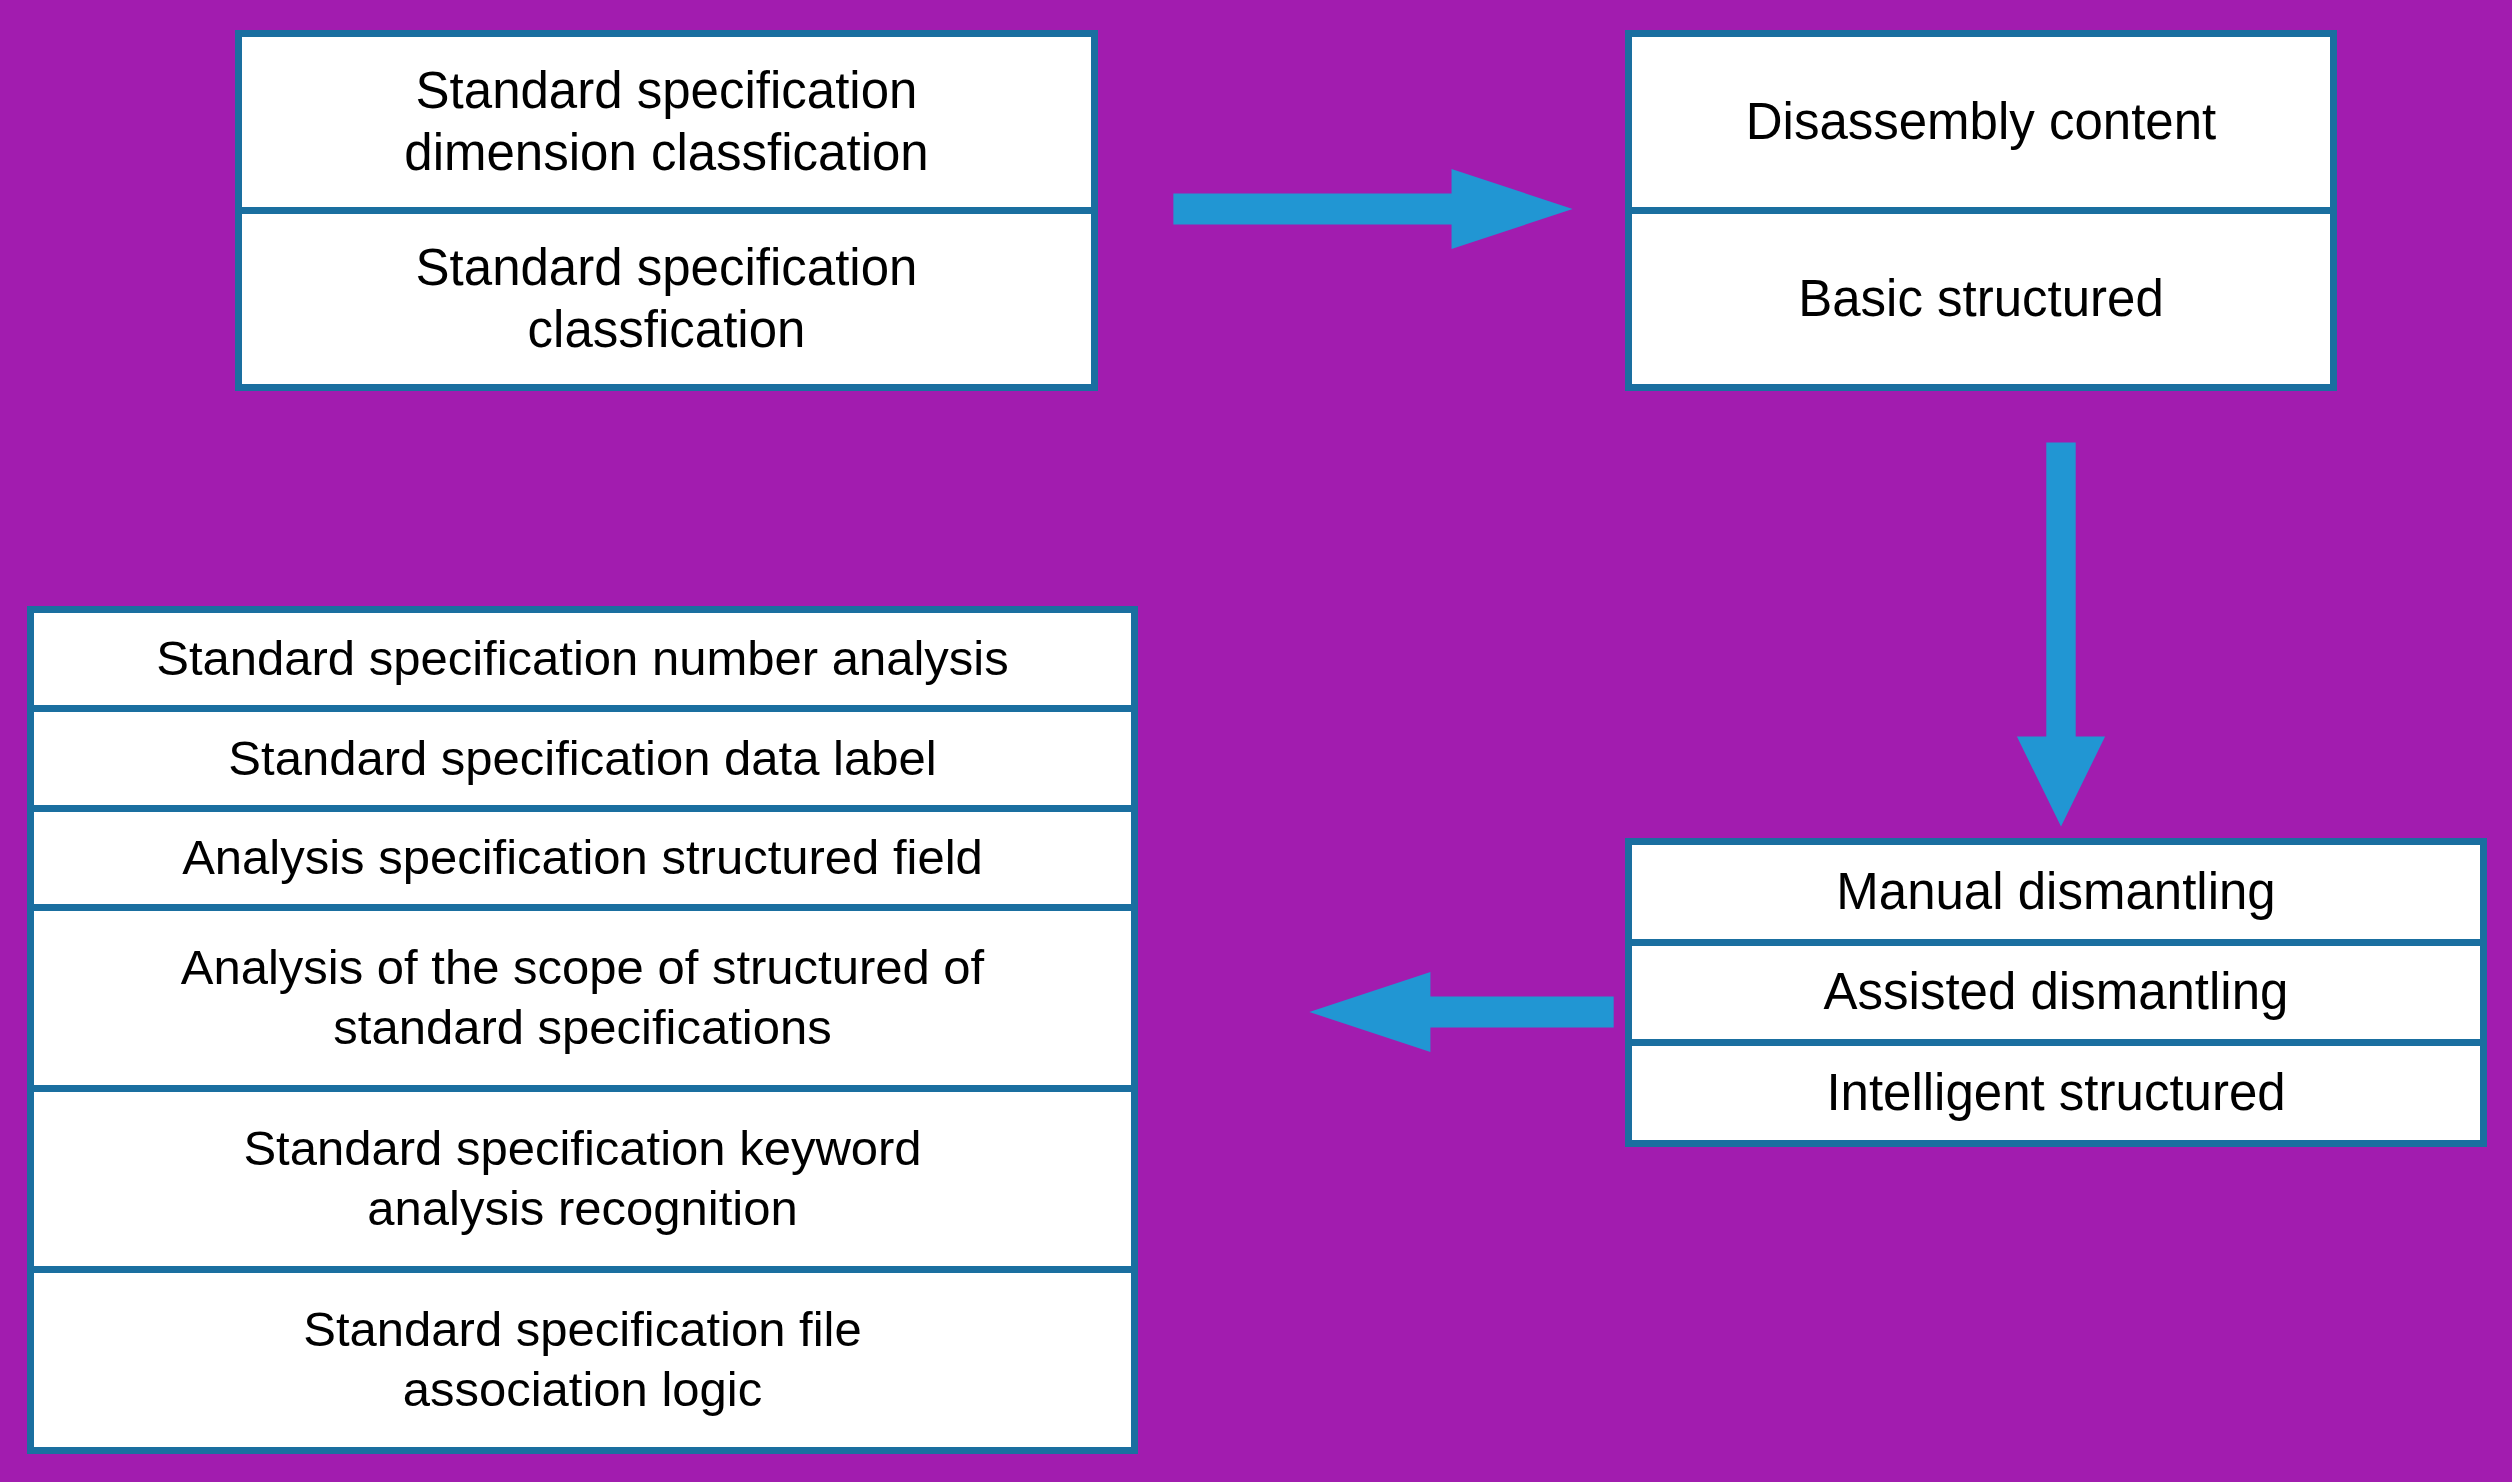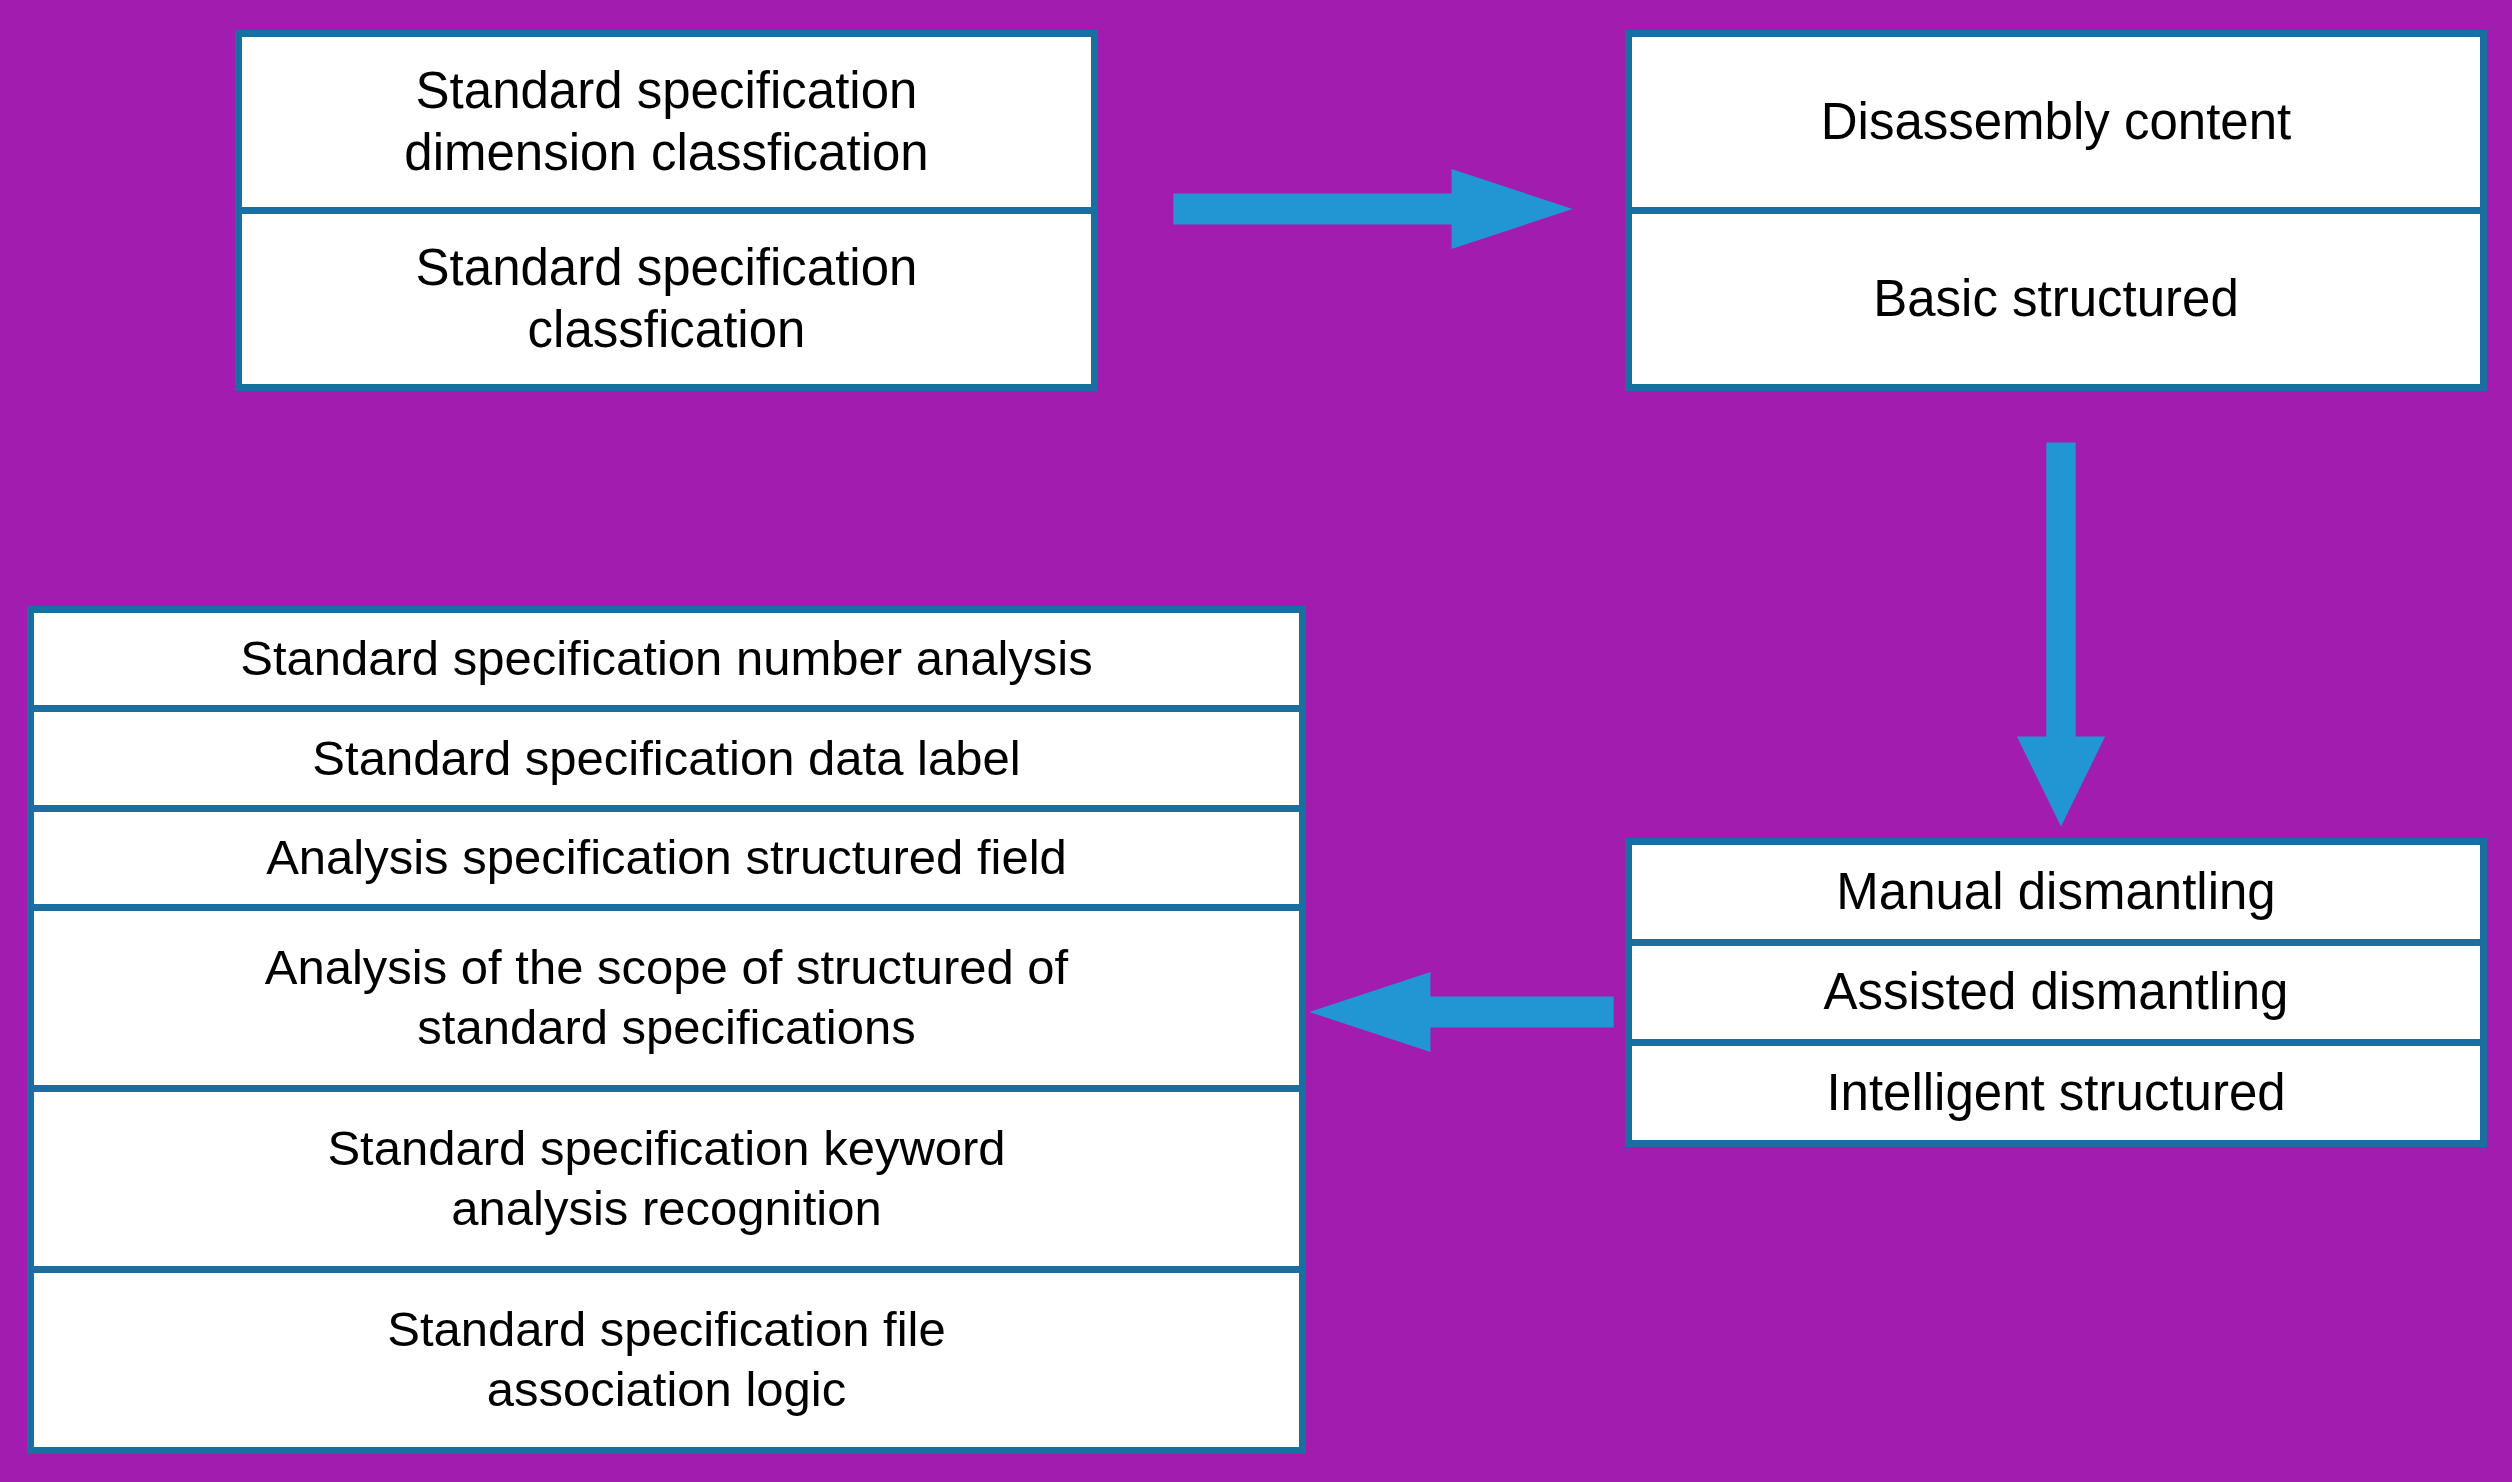--- a/index.html
+++ b/index.html
@@ -47,38 +47,38 @@
     left: 235px;
     top: 30px;
     width: 863px;
     height: 361px;
   }
   #box-standard-spec-classification .row { font-size: 51px; }
 
   #box-disassembly {
     left: 1625px;
     top: 30px;
-    width: 862px;
+    width: 712px;
     height: 361px;
   }
   #box-disassembly .row { font-size: 51px; }
 
   #box-dismantling-methods {
     left: 1625px;
     top: 838px;
     width: 862px;
     height: 309px;
     justify-content: flex-end;
   }
   #box-dismantling-methods .row { font-size: 51px; }
 
   #box-spec-analysis {
     left: 27px;
     top: 606px;
-    width: 1279px;
+    width: 1111px;
     height: 848px;
   }
   #box-spec-analysis .row { font-size: 49px; }
   #box-spec-analysis .row.two-line { flex: 1.85 1 auto; }
 
   
   .arrow {
     position: absolute;
     overflow: visible;
   }

